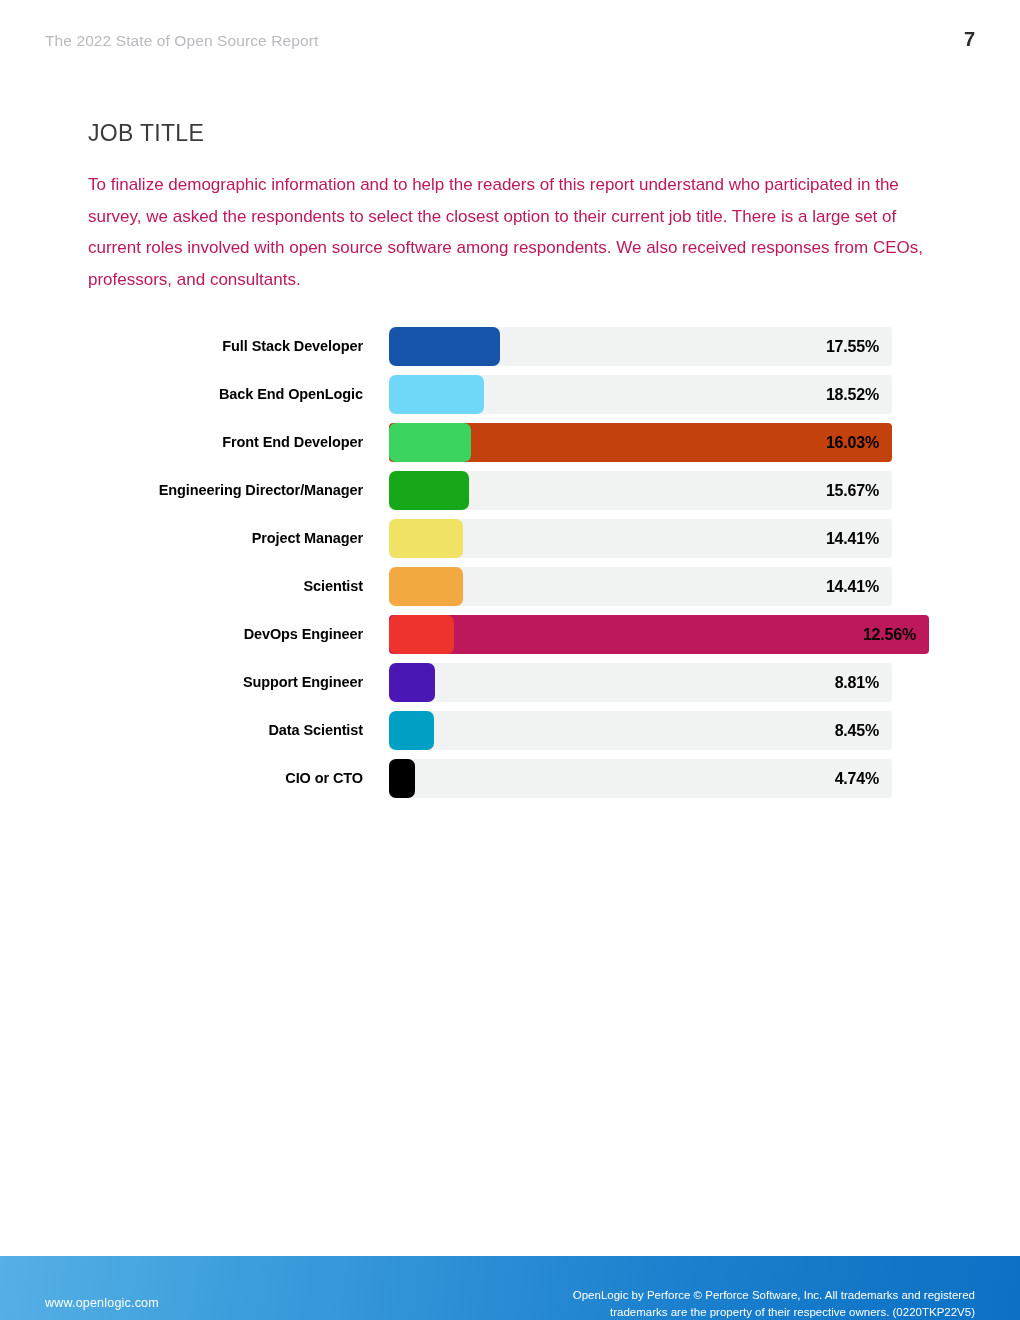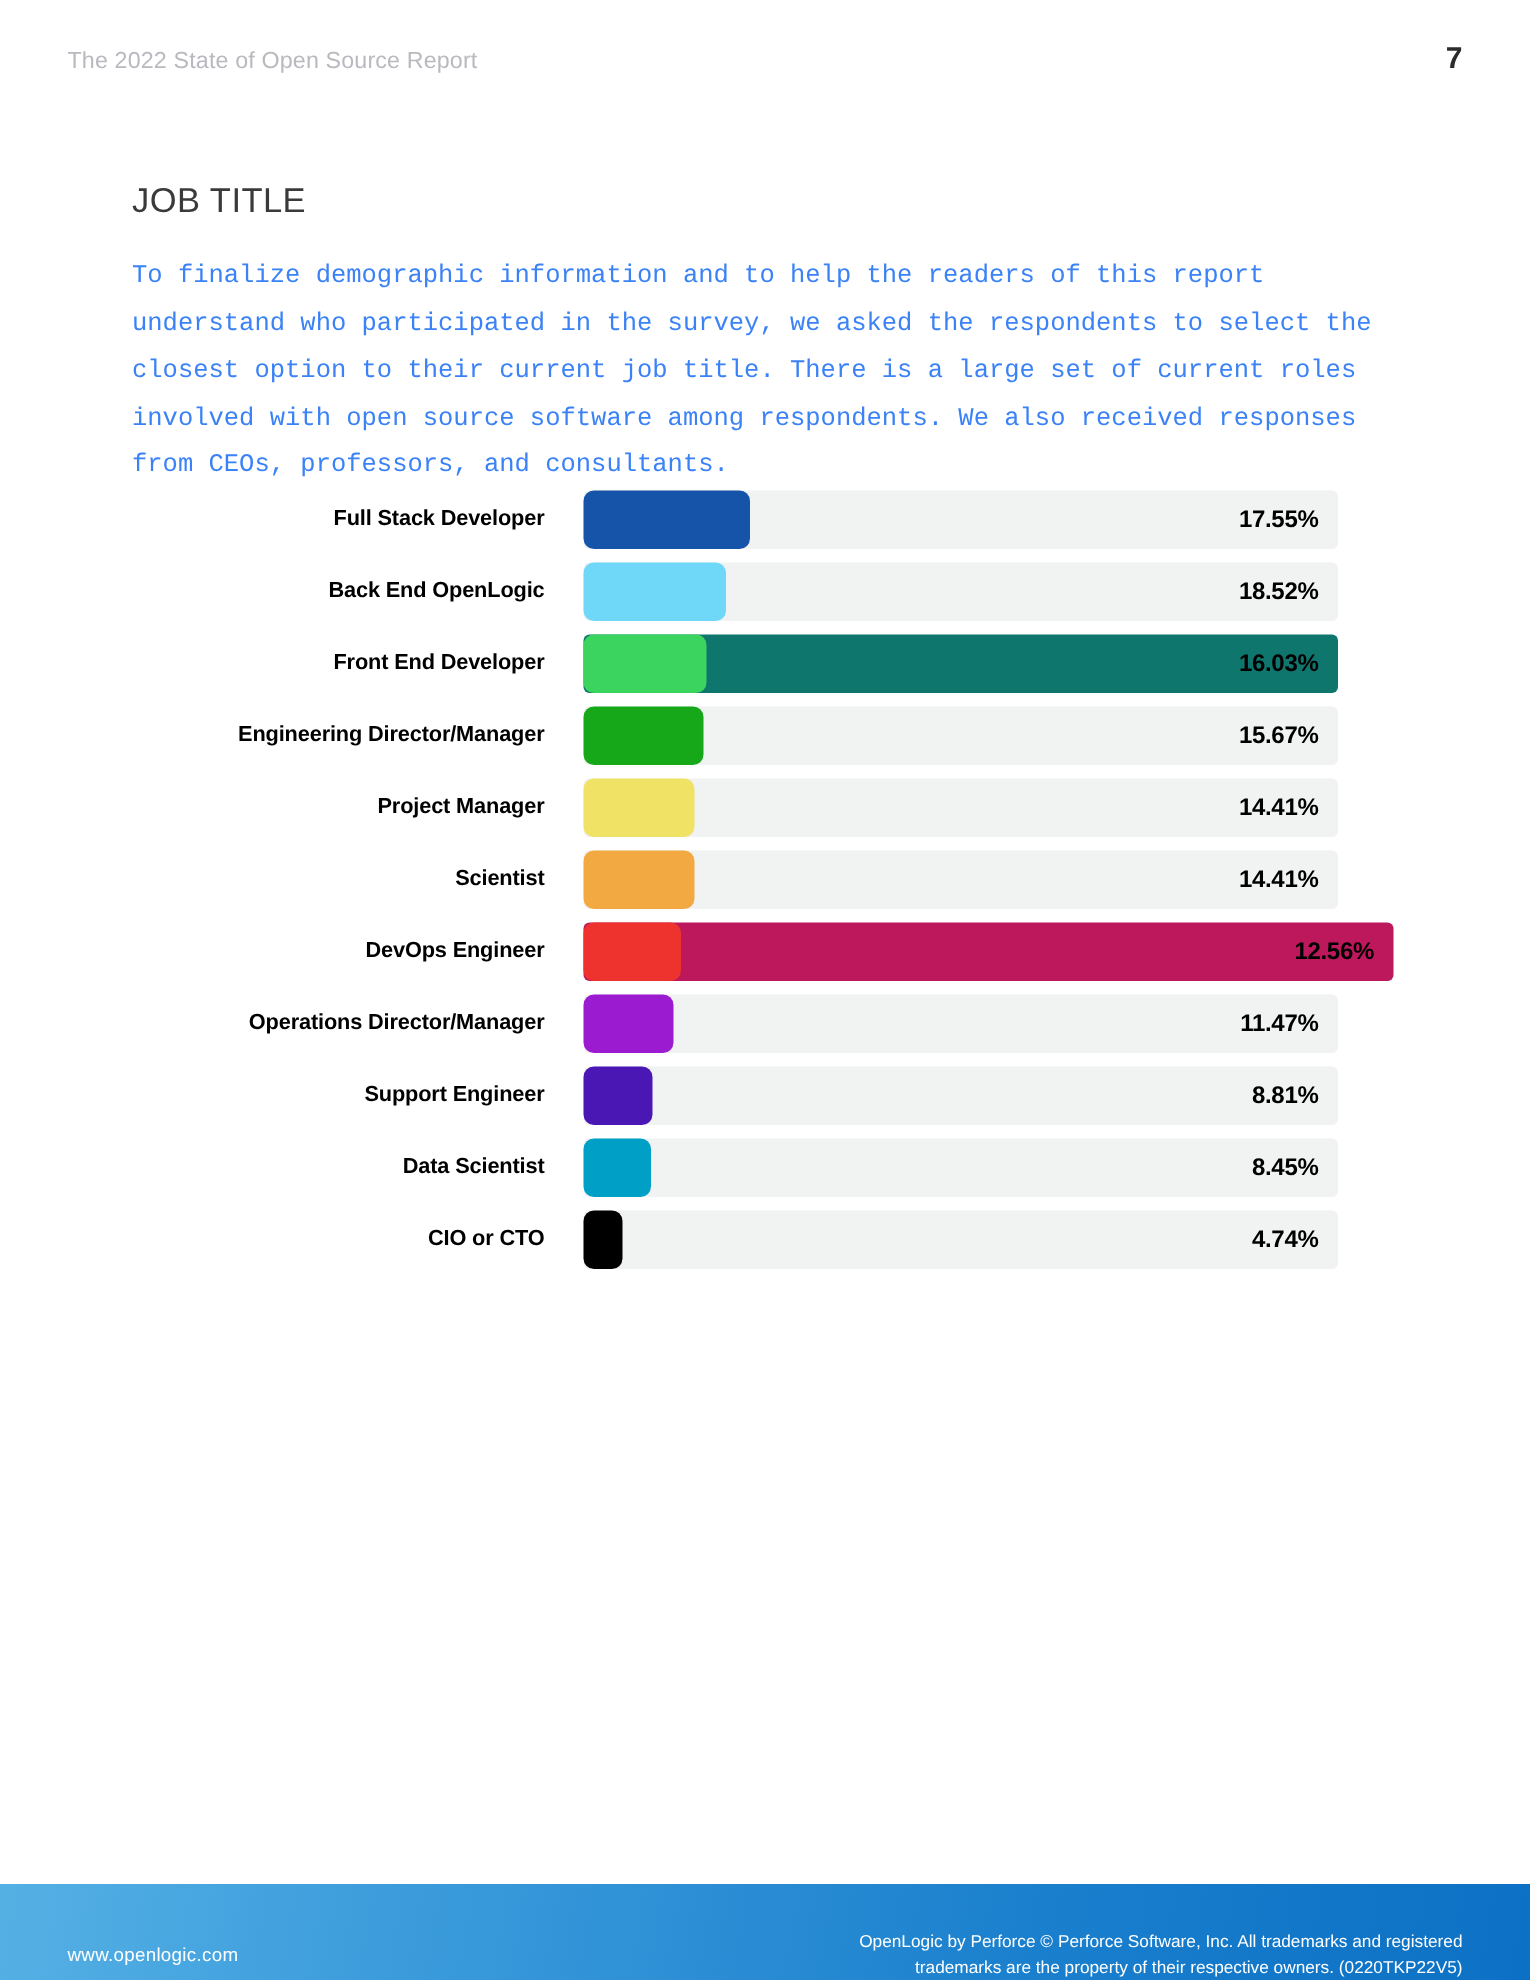--- a/index.html
+++ b/index.html
@@ -51,24 +51,23 @@
   .section-title {
     font-size: 23px;
     font-weight: normal;
     color: #3a3a3a;
     letter-spacing: 0.3px;
     margin: 0 0 22px 0;
   }
   .section-body {
     font-size: 17px;
     line-height: 31.5px;
-    color: #3b82f6;
+    color: #be185d;
     margin: 0;
     width: 840px;
-    font-family: Liberation Mono, monospace;
   }
 
   
   .chart {
     position: absolute;
     left: 88px;
     top: 322px;
     width: 806px;
   }
   .chart-row {
@@ -168,21 +167,21 @@
     </div>
     <div class="chart-row">
       <div class="row-label">Back End OpenLogic</div>
       <div class="row-track" style="background: rgb(241, 242, 242);">
         <div class="row-fill" style="width: 95px; background: rgb(111, 215, 247);"></div>
         <div class="row-value">18.52%</div>
       </div>
     </div>
     <div class="chart-row">
       <div class="row-label">Front End Developer</div>
-      <div class="row-track" style="background: #0f766e;">
+      <div class="row-track" style="background: #c2410c;">
         <div class="row-fill" style="width: 82px; background: rgb(59, 212, 94);"></div>
         <div class="row-value">16.03%</div>
       </div>
     </div>
     <div class="chart-row">
       <div class="row-label">Engineering Director/Manager</div>
       <div class="row-track" style="background: rgb(241, 242, 242);">
         <div class="row-fill" style="width: 80px; background: rgb(23, 168, 26);"></div>
         <div class="row-value">15.67%</div>
       </div>
@@ -202,27 +201,20 @@
       </div>
     </div>
     <div class="chart-row">
       <div class="row-label">DevOps Engineer</div>
       <div class="row-track" style="background: #be185d; padding-left: 37px;">
         <div class="row-fill" style="width: 65px; background: rgb(238, 50, 46);"></div>
         <div class="row-value">12.56%</div>
       </div>
     </div>
     <div class="chart-row">
-      <div class="row-label">Operations Director/Manager</div>
-      <div class="row-track" style="background: rgb(241, 242, 242);">
-        <div class="row-fill" style="width: 60px; background: rgb(154, 27, 208);"></div>
-        <div class="row-value">11.47%</div>
-      </div>
-    </div>
-    <div class="chart-row">
       <div class="row-label">Support Engineer</div>
       <div class="row-track" style="background: rgb(241, 242, 242);">
         <div class="row-fill" style="width: 46px; background: rgb(74, 23, 181);"></div>
         <div class="row-value">8.81%</div>
       </div>
     </div>
     <div class="chart-row">
       <div class="row-label">Data Scientist</div>
       <div class="row-track" style="background: rgb(241, 242, 242);">
         <div class="row-fill" style="width: 45px; background: rgb(0, 159, 198);"></div>

